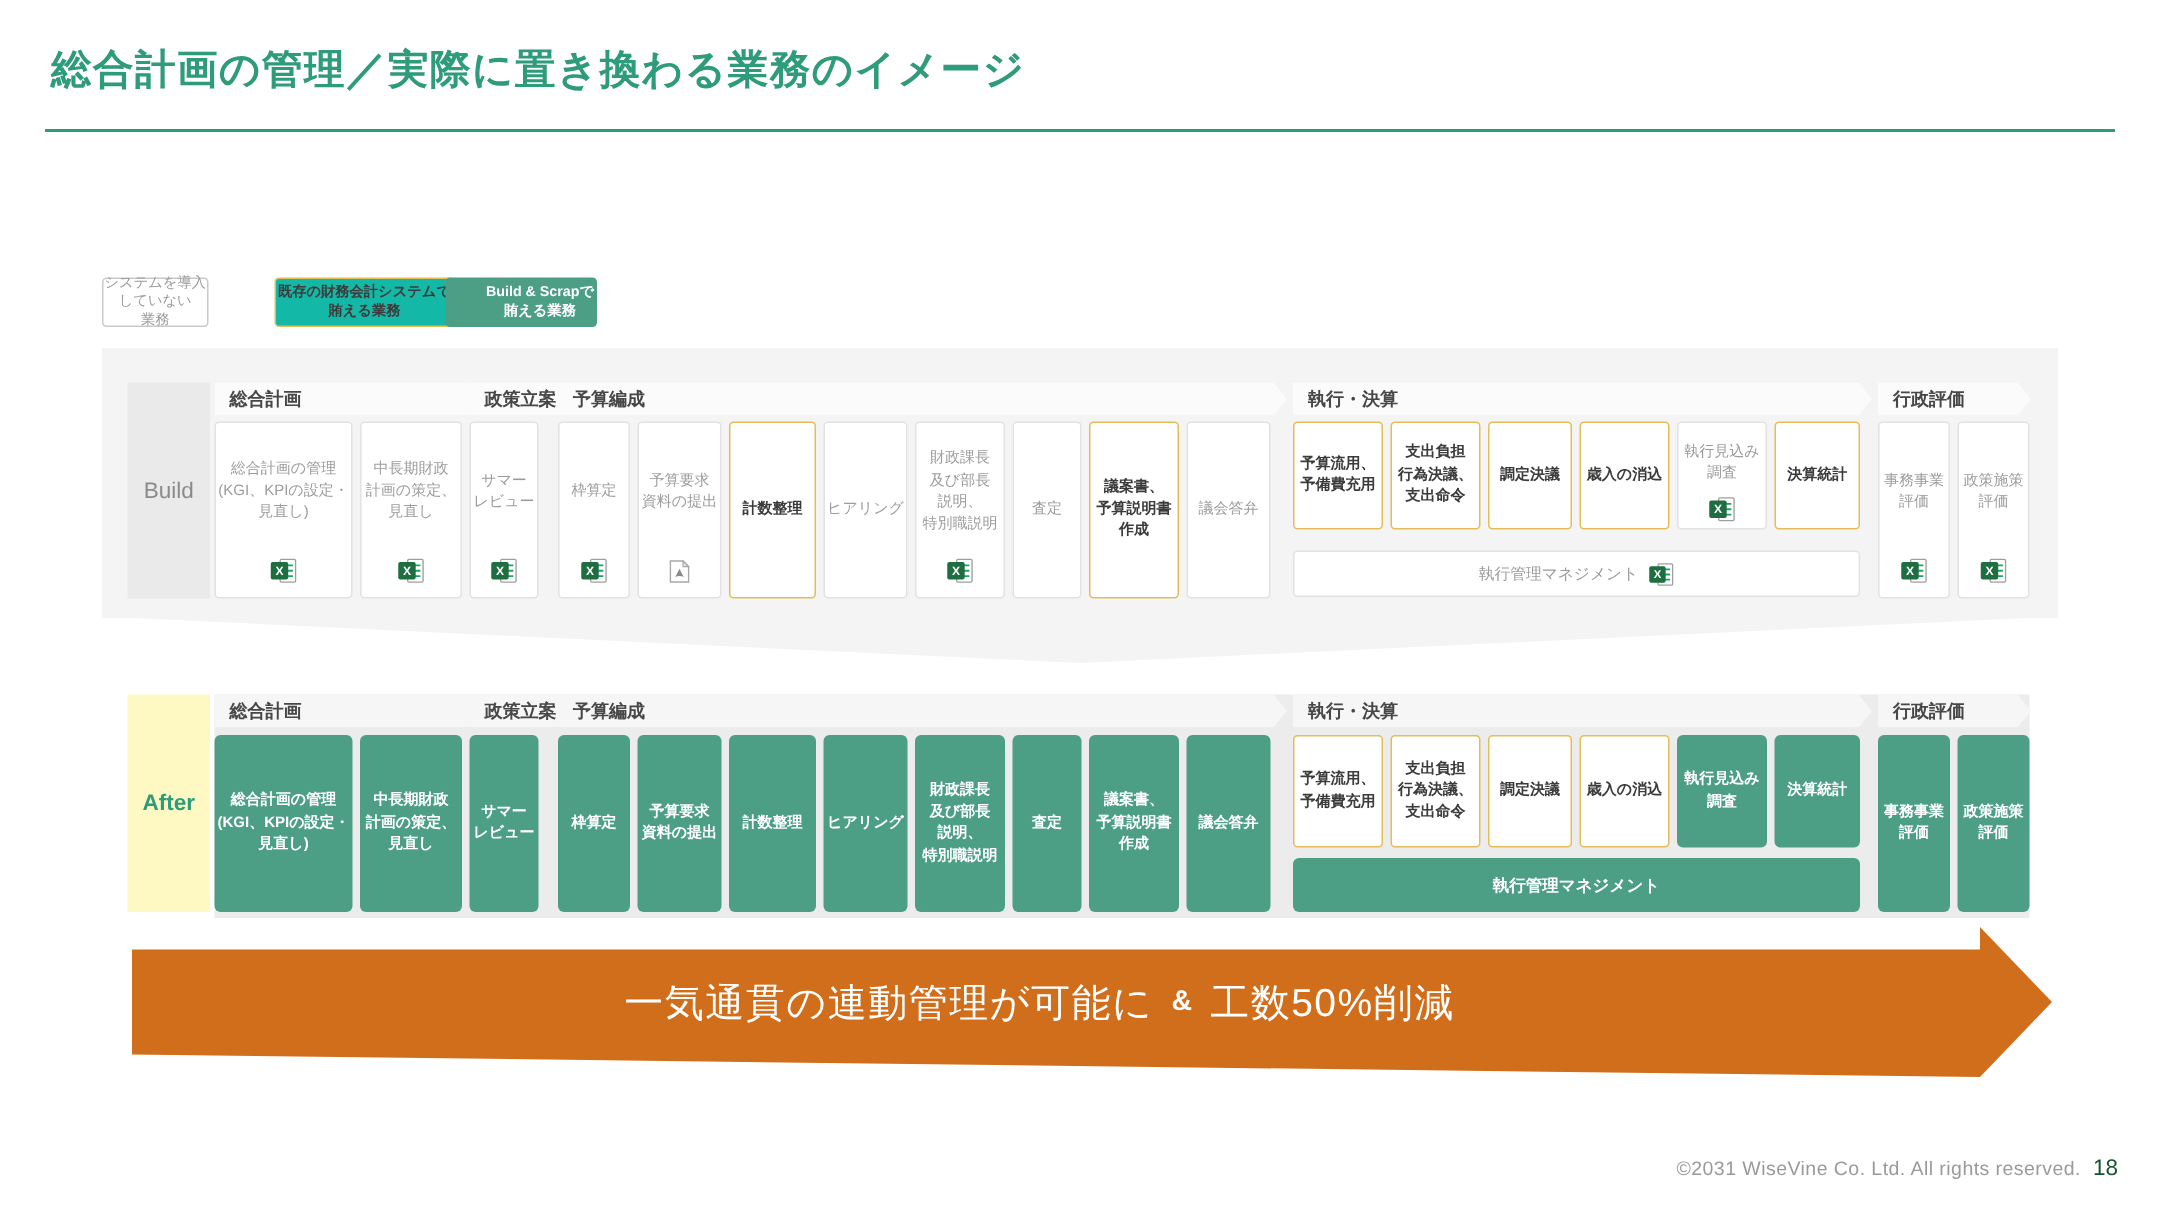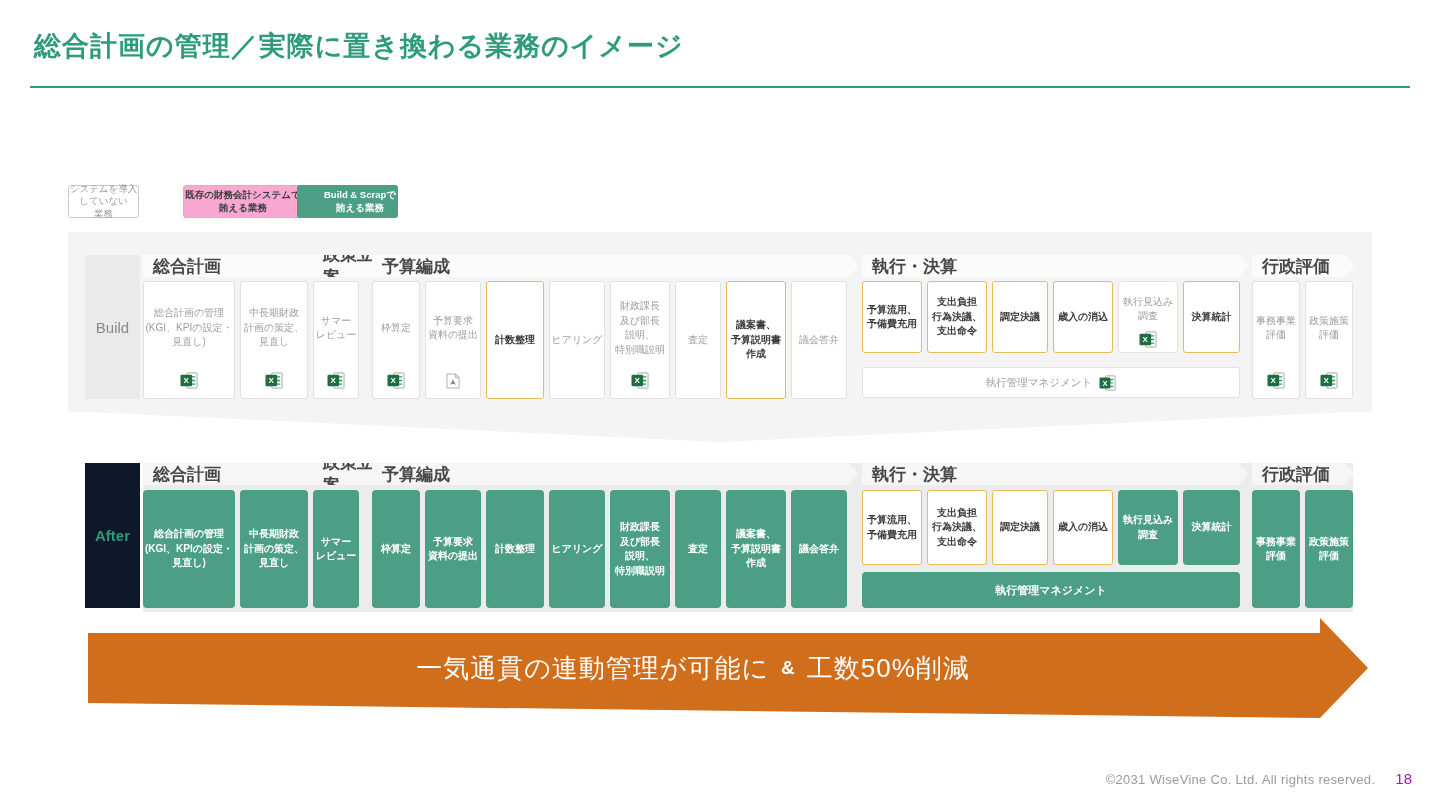--- a/index.html
+++ b/index.html
@@ -9,33 +9,33 @@
 
   
   .page-title { position:absolute; left:34px; top:28px; font-size:27px; font-weight:700; color:#2E9B7A; letter-spacing:1px; }
   .title-rule { position:absolute; left:30px; top:86px; width:1380px; height:2px; background:#2E9B7A; }
   .logo { position:absolute; right:22px; top:33px; display:flex; align-items:center; gap:4px; }
   .logo-text { font-family:"DejaVu Serif",serif; font-weight:700; font-size:22px; color:#0e0e0e; letter-spacing:-0.5px; }
 
   
   .legend-box { position:absolute; top:185px; height:33px; border-radius:3px; display:flex; align-items:center; justify-content:center; text-align:center; font-size:9.5px; line-height:1.3; white-space:pre-line; }
   .legend-none { left:68px; width:71px; background:#fff; border:1px solid #c9c9c9; color:#9a9a9a; }
-  .legend-existing { left:183px; width:120px; background:#f9a8d4; border:1.5px solid #E3BD58; color:#3b3b3b; font-weight:700; }
+  .legend-existing { left:183px; width:120px; background:#14b8a6; border:1.5px solid #E3BD58; color:#3b3b3b; font-weight:700; }
   .legend-green { left:297px; width:101px; background:#4C9E84; color:#fff; font-weight:700;padding-left:25px; }
 
   
   .band-before { position:absolute; left:68px; top:232px; width:1304px; height:180px; background:#f4f4f5; }
   .band-notch { position:absolute; left:68px; top:411px; width:1304px; height:31px; background:#f4f4f5; clip-path:polygon(0 0,100% 0,50% 100%); }
   .band-after { position:absolute; left:143px; top:463px; width:1210px; height:149px; background:#ececec; }
 
   .row-label { position:absolute; left:85px; width:55px; display:flex; align-items:center; justify-content:center; font-size:15px; }
   .lbl-before { top:255px; height:144px; background:#eaeaeb; color:#8a8a8a; }
-  .lbl-after { top:463px; height:145px; background:#0f172a; color:#2E9B7A; font-weight:700; }
-
-  .phase { position:absolute; height:22px; display:flex; align-items:center; padding-left:10px; font-size:17px; font-weight:700; color:#474747; clip-path:polygon(0 0, calc(100% - 9px) 0, 100% 50%, calc(100% - 9px) 100%, 0 100%); }
+  .lbl-after { top:463px; height:145px; background:#fef9c3; color:#2E9B7A; font-weight:700; }
+
+  .phase { position:absolute; height:22px; display:flex; align-items:center; padding-left:10px; font-size:12px; font-weight:700; color:#474747; clip-path:polygon(0 0, calc(100% - 9px) 0, 100% 50%, calc(100% - 9px) 100%, 0 100%); }
   .phase.b { top:255px; background:#fbfbfb; }
   .phase.a { top:463px; background:#f6f6f6; }
 
   .sec { position:absolute; display:flex; gap:5px; }
   .sec.b { top:281px; }
   .sec.a { top:490px; }
 
   .box { position:relative; background:#fff; border:1px solid #e2e2e2; border-radius:3px; display:flex; align-items:center; justify-content:center; text-align:center; }
   .box .box-label { white-space:pre-line; font-size:10px; line-height:1.45; color:#9c9c9c; }
   .box.existing { border:1.5px solid #E3BD58; }
@@ -55,21 +55,21 @@
   .exec-bar.a { left:862px; top:572px; width:378px; height:36px; background:#4C9E84; border-radius:4px; color:#fff; font-size:11px; font-weight:700; }
 
   
   .big-arrow { position:absolute; left:88px; top:618px; width:1280px; height:100px; background:#D06E1C; clip-path:polygon(0 15%, 96.25% 15%, 96.25% 0, 100% 50%, 96.25% 100%, 0 85%); display:flex; align-items:center; justify-content:center; padding-right:70px; }
   .big-arrow .arrow-main { color:#fff; font-size:26px; font-weight:400; letter-spacing:1px; }
   .big-arrow .arrow-amp { color:#fff; font-size:19px; font-weight:700; margin:0 12px; }
 
   
   .footer { position:absolute; right:28px; top:770px; display:flex; align-items:baseline; }
   .copyright { font-size:13px; color:#9a9a9a; letter-spacing:0.3px; }
-  .page-num { font-size:15px; color:#a21caf; margin-left:20px; }
+  .page-num { font-size:15px; color:#14532d; margin-left:8px; }
 
   svg text { font-family:"Liberation Sans",sans-serif; }
 </style>
 </head>
 <body>
 
 <div class="stage">
 
   <div class="page-title">総合計画の管理／実際に置き換わる業務のイメージ</div>
   <div class="title-rule"></div>

